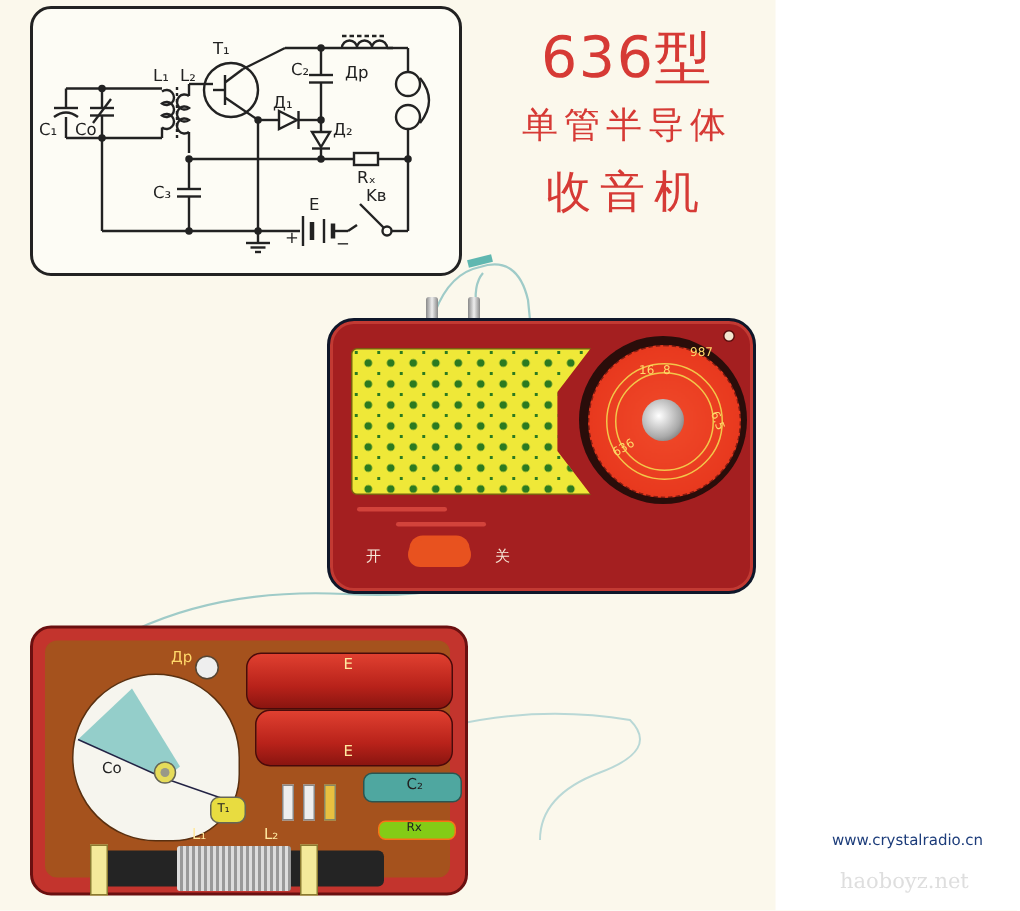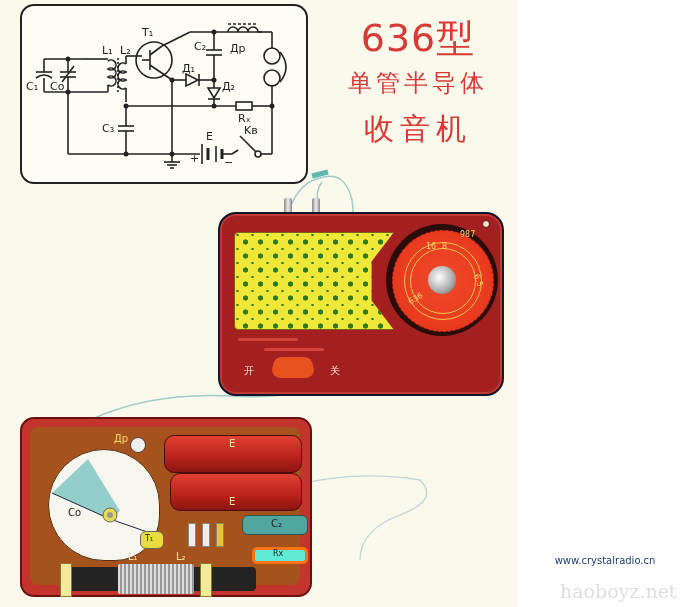--- a/index.html
+++ b/index.html
@@ -28,26 +28,26 @@
   .ant{width:8px;height:16px;background:linear-gradient(90deg,#888,#eee,#888);border-radius:2px 2px 0 0;}
   .chassis{left:20px;top:417px;width:288px;height:176px;border-radius:14px;background:#c3342d;border:2px solid #6a1010;}
   .board{left:8px;top:8px;width:270px;height:158px;border-radius:8px;background:#a5521d;}
   .cap-disc{left:18px;top:22px;width:110px;height:110px;border-radius:50% 50% 40% 50%;background:#f6f5ee;border:1px solid #5a3010;}
   .bat{background:linear-gradient(180deg,#e04030,#b8221a 60%,#8a1510);border-radius:10px;border:1px solid #4a0a0a;}
   .batlbl{color:#ffe9a0;font-size:10px;}
   .rod{left:36px;top:140px;width:190px;height:24px;background:#242424;border-radius:4px;}
   .coil{left:88px;top:137px;width:76px;height:30px;background:repeating-linear-gradient(90deg,#ddd 0 2px,#999 2px 4px);border-radius:2px;}
   .collar{width:10px;height:32px;background:#f4ea9a;border:1px solid #8a7a30;}
   .c2{left:212px;top:88px;width:64px;height:18px;background:#4fa7a0;border-radius:6px;border:1px solid #2a5550;}
-  .rx{left:222px;top:120px;width:50px;height:11px;background:#5eead4;border-radius:5px;border:3px solid #f97316;}
+  .rx{left:222px;top:120px;width:50px;height:11px;background:#84cc16;border-radius:5px;border:1px solid #f97316;}
   .complbl{font-size:10px;color:#222;}
   .logo{left:532px;top:553px;width:146px;text-align:center;}
   .logo .cn{font-size:26px;line-height:30px;font-weight:bold;color:#1f5fa8;letter-spacing:1px;}
   .logo .url{font-size:10px;font-weight:normal;color:#1c3c7a;margin-top:2px;}
-  .wm{left:560px;top:580px;font-size:19px;color:rgba(200,200,200,0.6);font-family:"DejaVu Serif",serif;}
+  .wm{left:560px;top:580px;font-size:14px;color:rgba(200,200,200,0.6);font-family:"DejaVu Serif",serif;}
   svg text{font-family:"DejaVu Sans",sans-serif;}
 </style>
 </head>
 <body>
 
 <div class="page"></div>
 
 <div class="abs schem">
   <svg width="284" height="176" viewBox="0 0 284 176">
     <g stroke="#222" stroke-width="1.6" fill="none">

